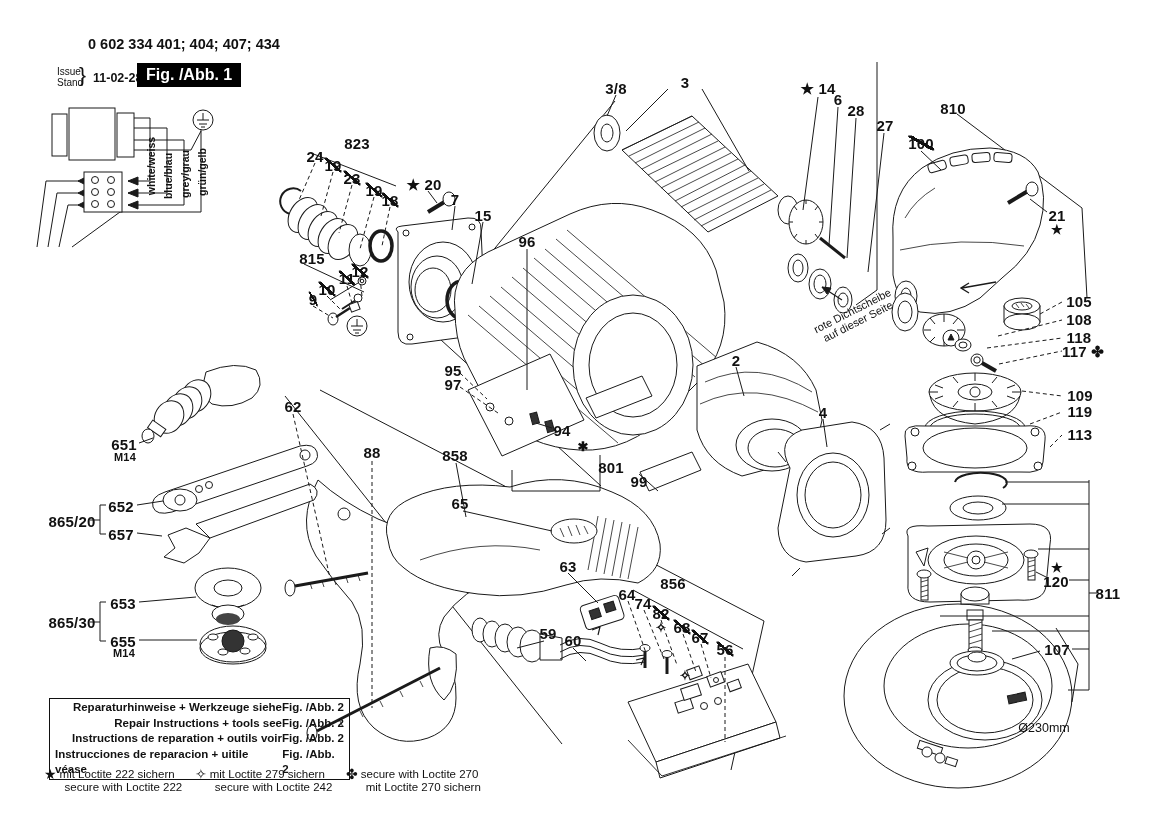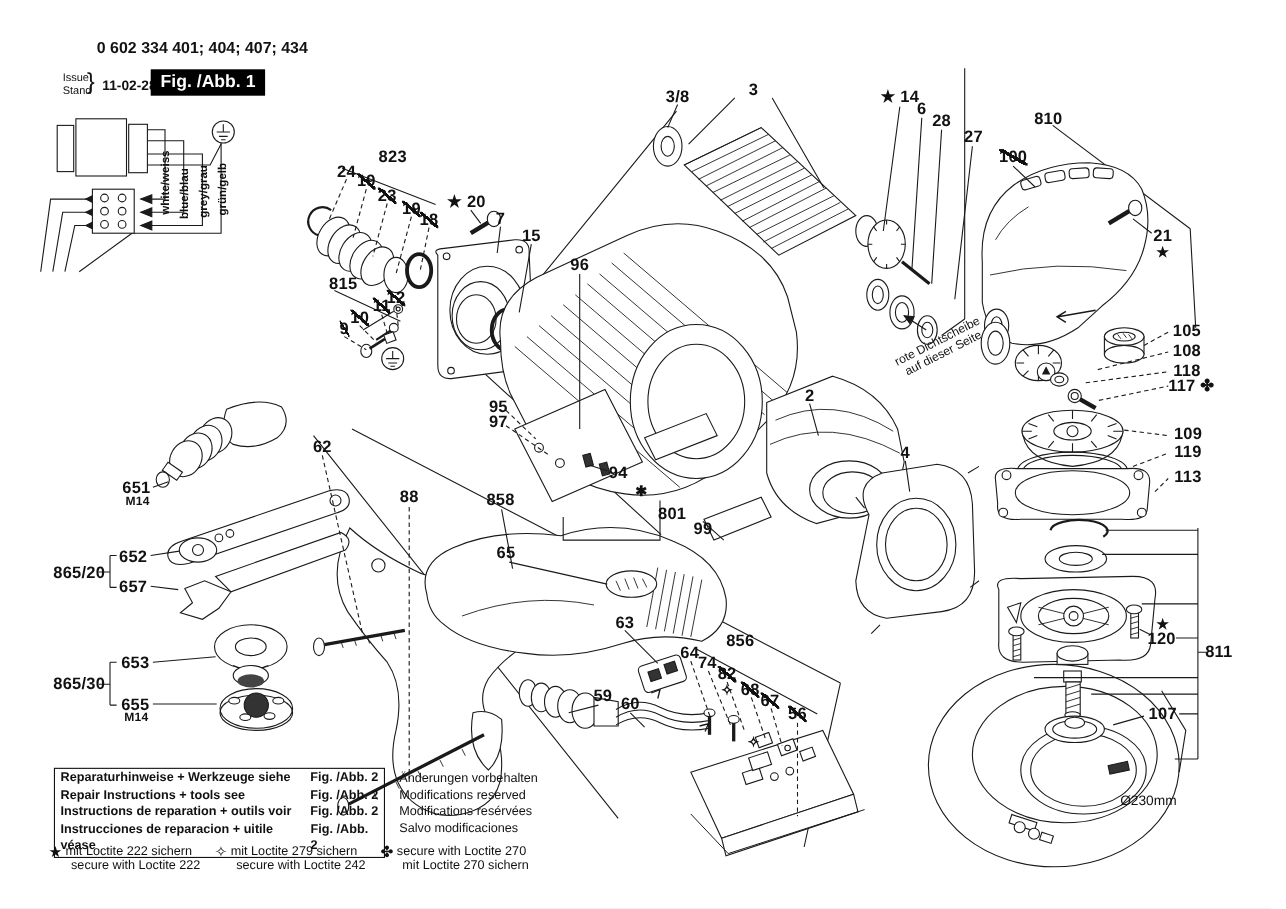--- a/index.html
+++ b/index.html
@@ -18,21 +18,21 @@
   .figbox{position:absolute;left:137px;top:63px;background:#000;color:#fff;font-size:16px;
           font-weight:bold;padding:3px 9px}
   .wire-label{position:absolute;transform:translate(-50%,-50%) rotate(-90deg);font-size:10.5px;
               font-weight:bold;white-space:nowrap}
   .seal-note{position:absolute;left:855px;top:316px;transform:translate(-50%,-50%) rotate(-27deg);
              font-size:11px;line-height:12px;text-align:center;white-space:nowrap}
   .dia-label{position:absolute;left:1044px;top:728px;transform:translate(-50%,-50%);
              font-size:12.5px;font-weight:normal}
   .repair-table{position:absolute;left:49px;top:698px;width:299px;border:1.6px solid #111;
                 padding:1px 0}
-  .repair-row{display:flex;justify-content:space-between;font-size:11.5px;font-weight:bold;
+  .repair-row{display:flex;justify-content:flex-end;font-size:11.5px;font-weight:bold;
               line-height:15.5px;padding:0 5px}
   .mods{position:absolute;left:363px;top:701px;font-size:11.5px;line-height:15px}
   .legend-item{position:absolute;display:flex;align-items:flex-start;font-size:11.5px;line-height:13px}
   .legend-sym{font-size:14px;line-height:13px;margin-right:3px}
   .legend-lines div:nth-child(2){margin-left:5px}
 </style>
 </head>
 <body>
 
 <div class="page">
@@ -474,26 +474,20 @@
     <div class="repair-row">
       <span>Instructions de reparation + outils voir</span>
       <span>Fig. /Abb. 2</span>
     </div>
     <div class="repair-row">
       <span>Instrucciones de reparacion + uitile véase</span>
       <span>Fig. /Abb. 2</span>
     </div>
   </div>
 
-  <div class="mods">
-    <div>Änderungen vorbehalten</div>
-    <div>Modifications reserved</div>
-    <div>Modifications resérvées</div>
-    <div>Salvo modificaciones</div>
-  </div>
 
   <div class="legend-item" style="left:44px;top:768px">
     <span class="legend-sym">★</span>
     <span class="legend-lines">
       <div>mit Loctite 222 sichern</div>
       <div>secure with Loctite 222</div>
     </span>
   </div>
   <div class="legend-item" style="left:195px;top:768px">
     <span class="legend-sym">✧</span>

